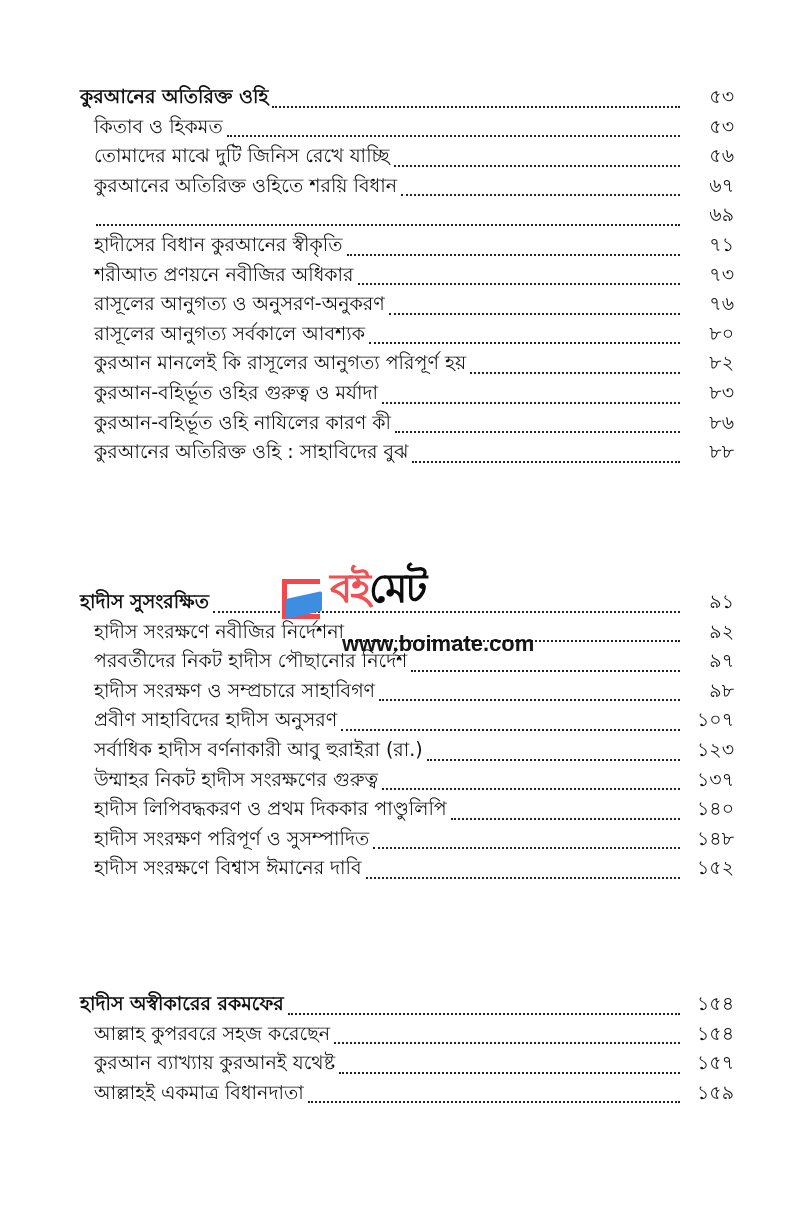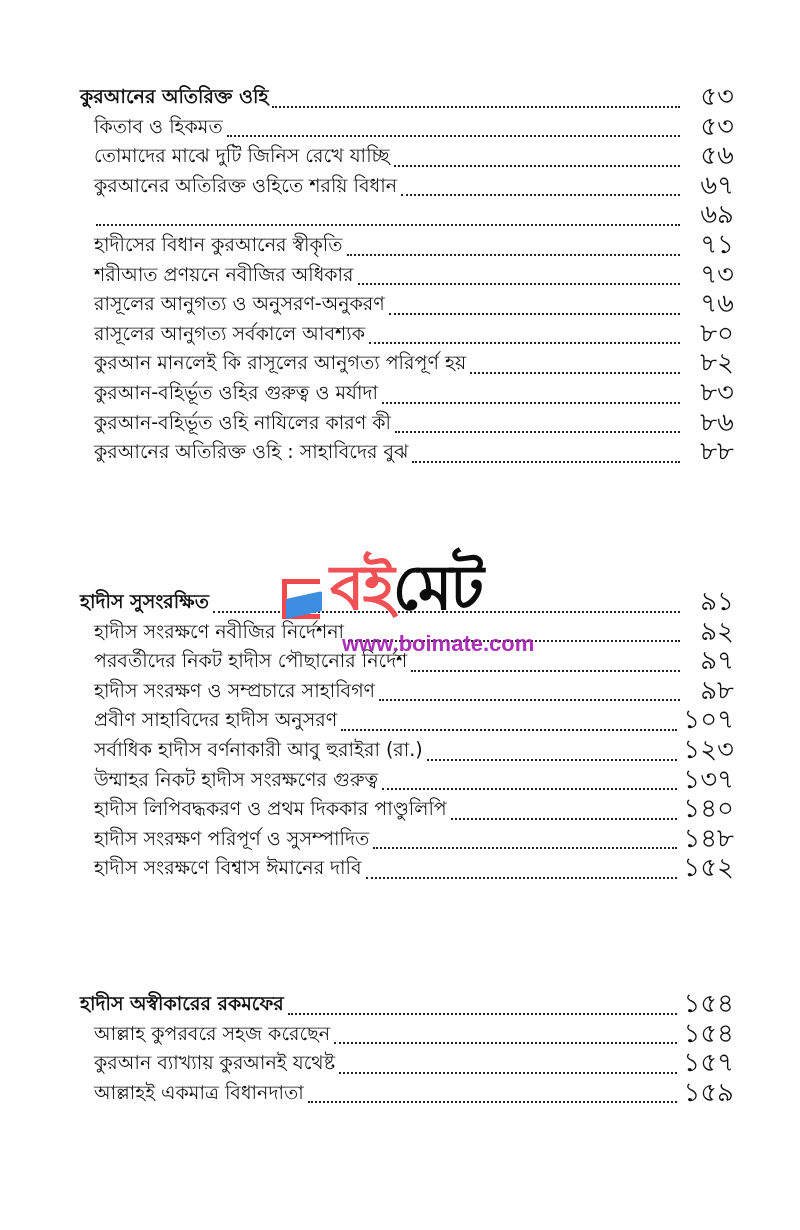--- a/index.html
+++ b/index.html
@@ -10,21 +10,21 @@
     .page { position: absolute; left: 80px; top: 82px; width: 654px; }
     .row {
       display: flex; align-items: flex-end; height: 29.6px;
       font-size: 19px; line-height: 29.6px; white-space: nowrap;
     }
     .row .title { flex: 0 0 auto; padding-right: 2px; }
     .row .dots {
       flex: 1 1 auto; overflow: hidden; height: 22px; margin: 0 6px 0 2px;
       border-bottom: 2px dotted #222; transform: translateY(-4px);
     }
-    .row .page-num { flex: 0 0 auto; min-width: 48px; text-align: right; font-size: 26px; }
+    .row .page-num { flex: 0 0 auto; min-width: 48px; text-align: right; font-size: 19px; }
     .row.heading .title { font-weight: bold; }
     .row.sub { padding-left: 4px; margin-left: 10px; }
     .sec-1 { position: absolute; top: 0; left: 0; right: 0; }
     .sec-2 { position: absolute; top: 505px; left: 0; right: 0; }
     .sec-3 { position: absolute; top: 907px; left: 0; right: 0; }
 
     .watermark {
       position: absolute; left: 282px; top: 553px; width: 250px; height: 112px;
       pointer-events: none;
     }
@@ -33,26 +33,26 @@
       width: 46px; height: 44px; position: relative; margin-right: 2px; margin-top: 14px;
     }
     .wm-book .frame {
       position: absolute; left: 0; top: 0; width: 38px; height: 40px;
       border: 5px solid #f0484c; border-right: none; box-sizing: border-box;
     }
     .wm-book .book {
       position: absolute; left: 4px; top: 16px; width: 36px; height: 20px;
       background: #3d8ee0; transform: skewY(-12deg); border-radius: 2px;
     }
-    .wm-text { font-weight: bold; font-size: 62px; line-height: 70px; letter-spacing: -2px; }
+    .wm-text { font-weight: bold; font-size: 40px; line-height: 70px; letter-spacing: -2px; }
     .wm-red { color: #f0484c; opacity: 0.95; }
     .wm-blue { color: #000000; opacity: 0.95; }
     .wm-url {
       position: absolute; left: 60px; top: 78px; font-size: 22px; font-weight: bold;
-      color: #a21caf; font-family: "Liberation Sans", sans-serif; opacity: 0.9;
+      color: #000000; font-family: "Liberation Sans", sans-serif; opacity: 0.9;
     }
   </style>
 </head>
 <body>
 
 <div class="page">
 
   <div class="sec-1">
     <div class="row heading">
       <span class="title">কুরআনের অতিরিক্ত ওহি</span>

